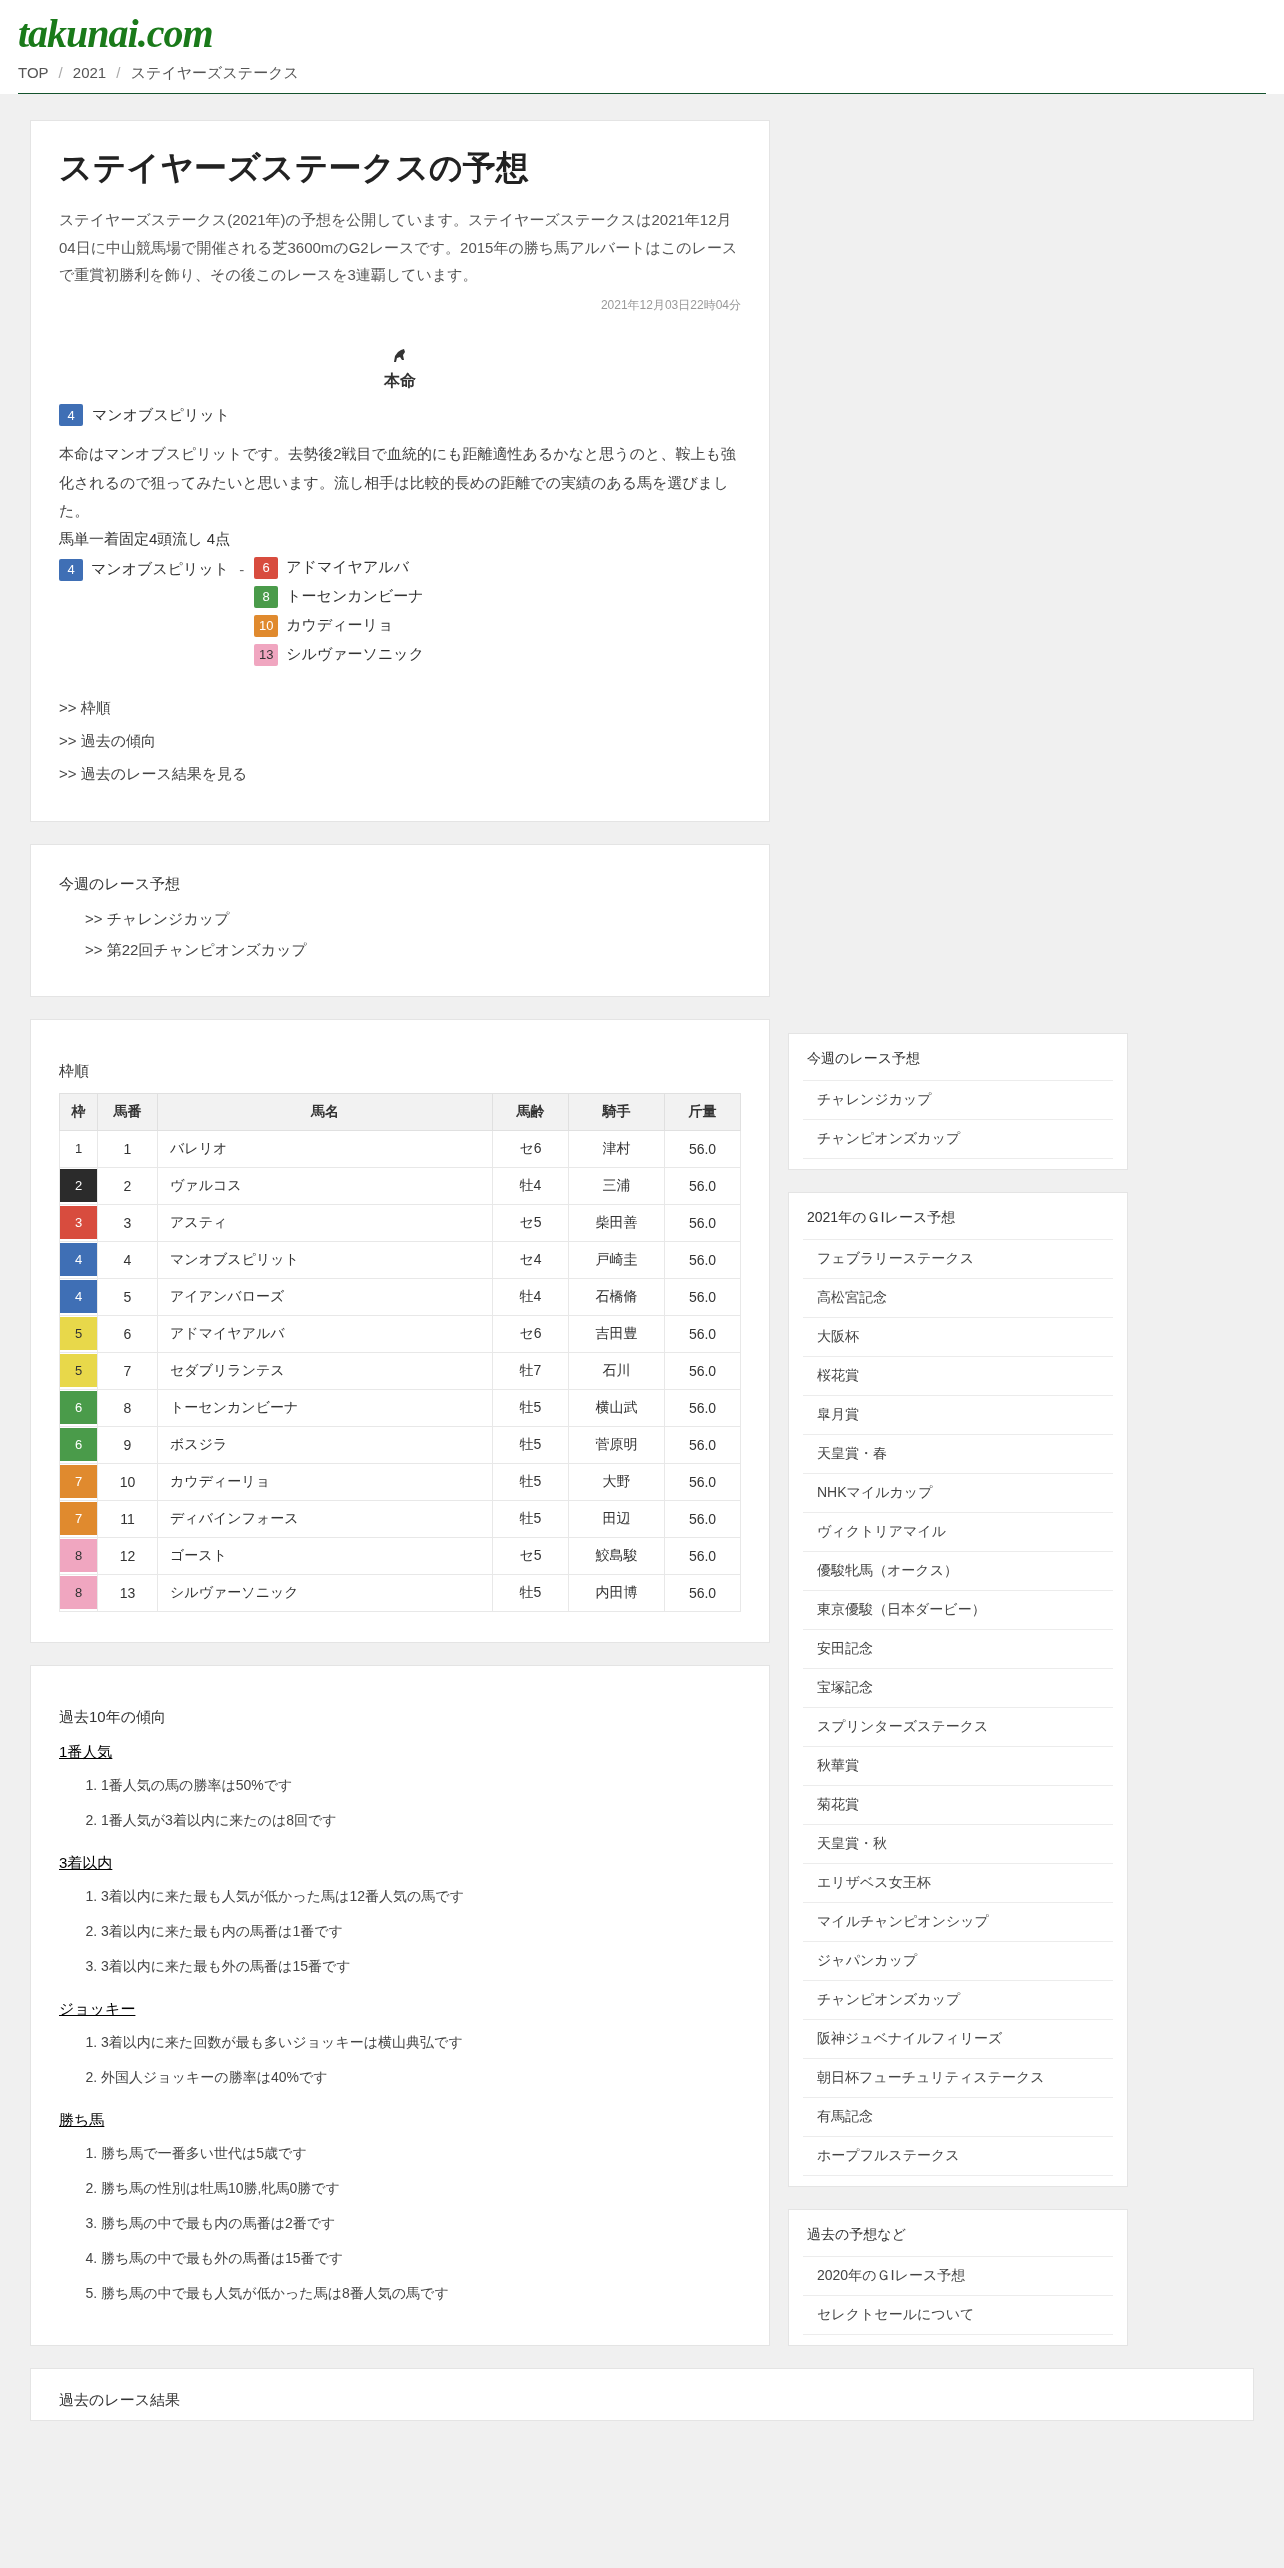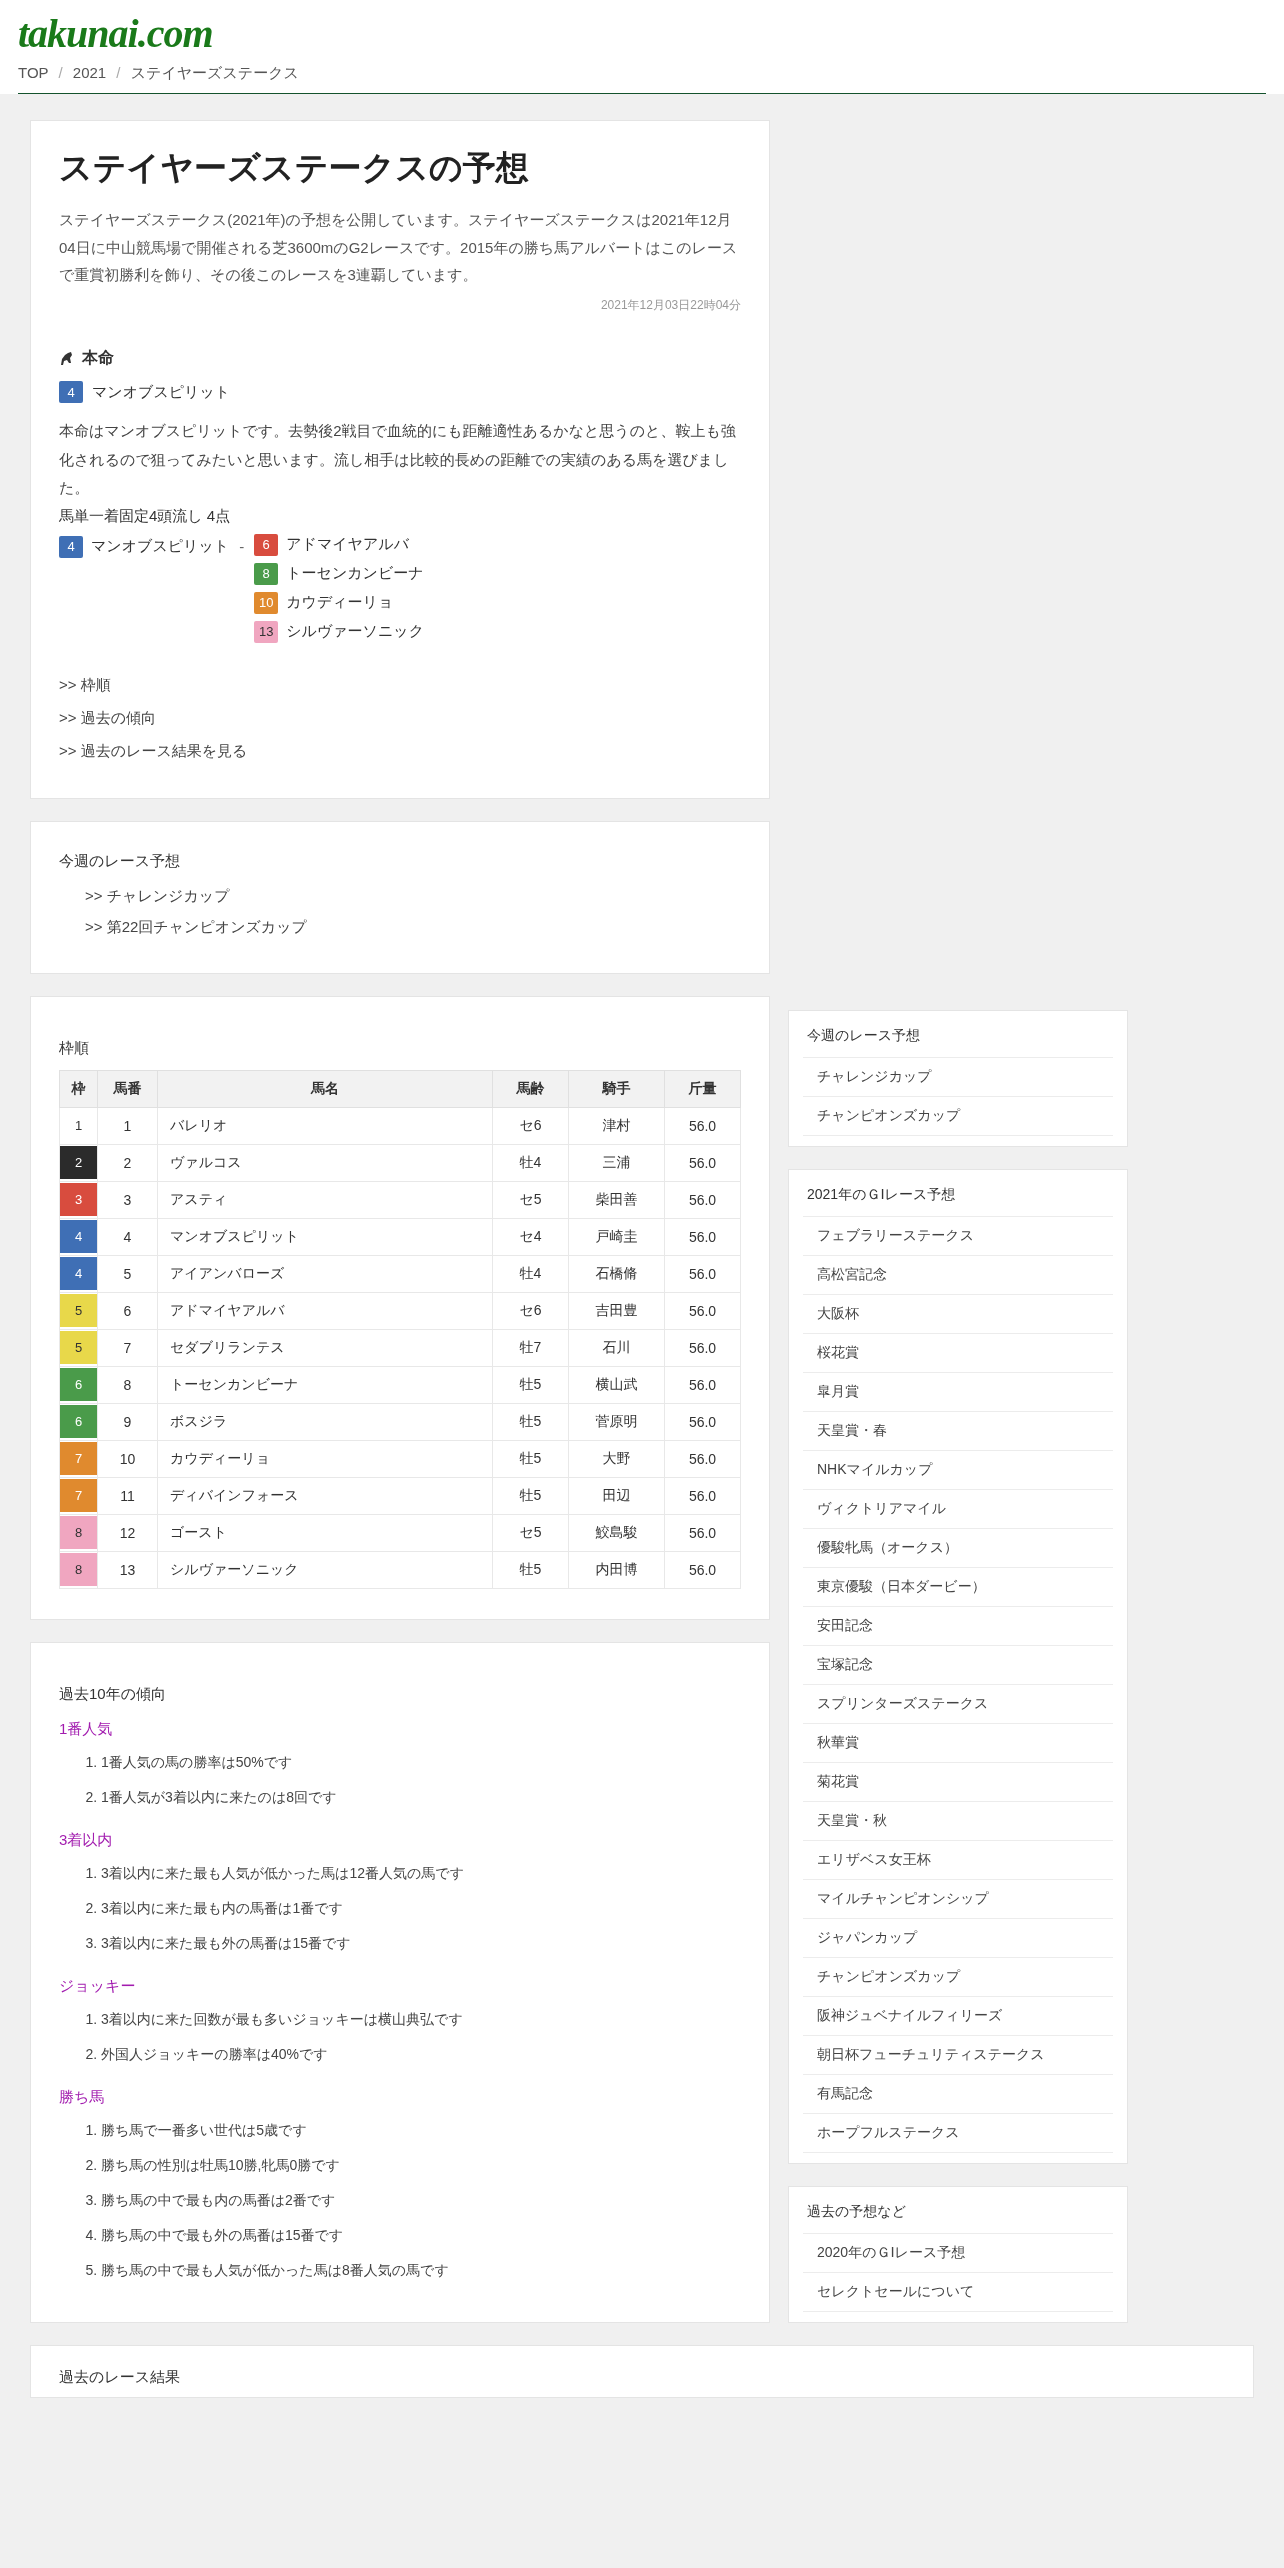--- a/index.html
+++ b/index.html
@@ -77,20 +77,21 @@
   }
 
   .sec-head {
     display: flex;
     align-items: center;
     gap: 7px;
     font-size: 16px;
     font-weight: bold;
     color: #333;
     margin: 34px 0 12px 0;
+    flex-direction: column;
   }
   .sec-head .ico { width: 16px; height: 16px; display: inline-block; }
 
   .horse-line {
     display: flex;
     align-items: center;
     gap: 9px;
     margin: 6px 0 14px 0;
     font-size: 15px;
   }
@@ -178,21 +179,21 @@
   table.waku td.name { text-align: left; padding-left: 12px; }
   table.waku td.waku-cell { padding: 0; width: 34px; }
   .waku-chip {
     display: block;
     width: 100%;
     padding: 9px 0;
     font-size: 13px;
   }
 
   
-  .trend-h { font-size: 15px; color: #a21caf; margin: 16px 0 6px 0; }
+  .trend-h { font-size: 15px; color: #000000; margin: 16px 0 6px 0; text-decoration: underline; }
   ol.trend {
     margin: 0 0 4px 0;
     padding-left: 42px;
     font-size: 14px;
     color: #444;
   }
   ol.trend li { padding: 7px 0; line-height: 1.5; }
 
   
   .side-card {

